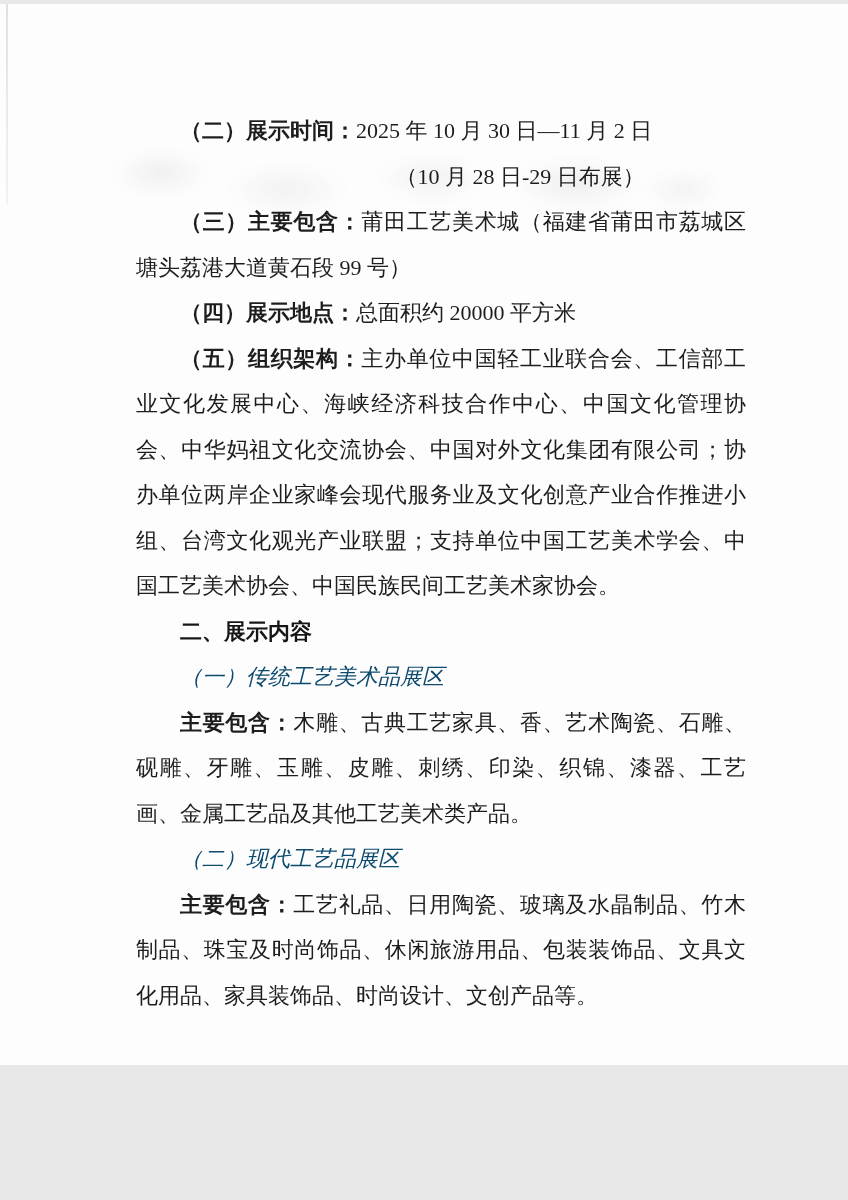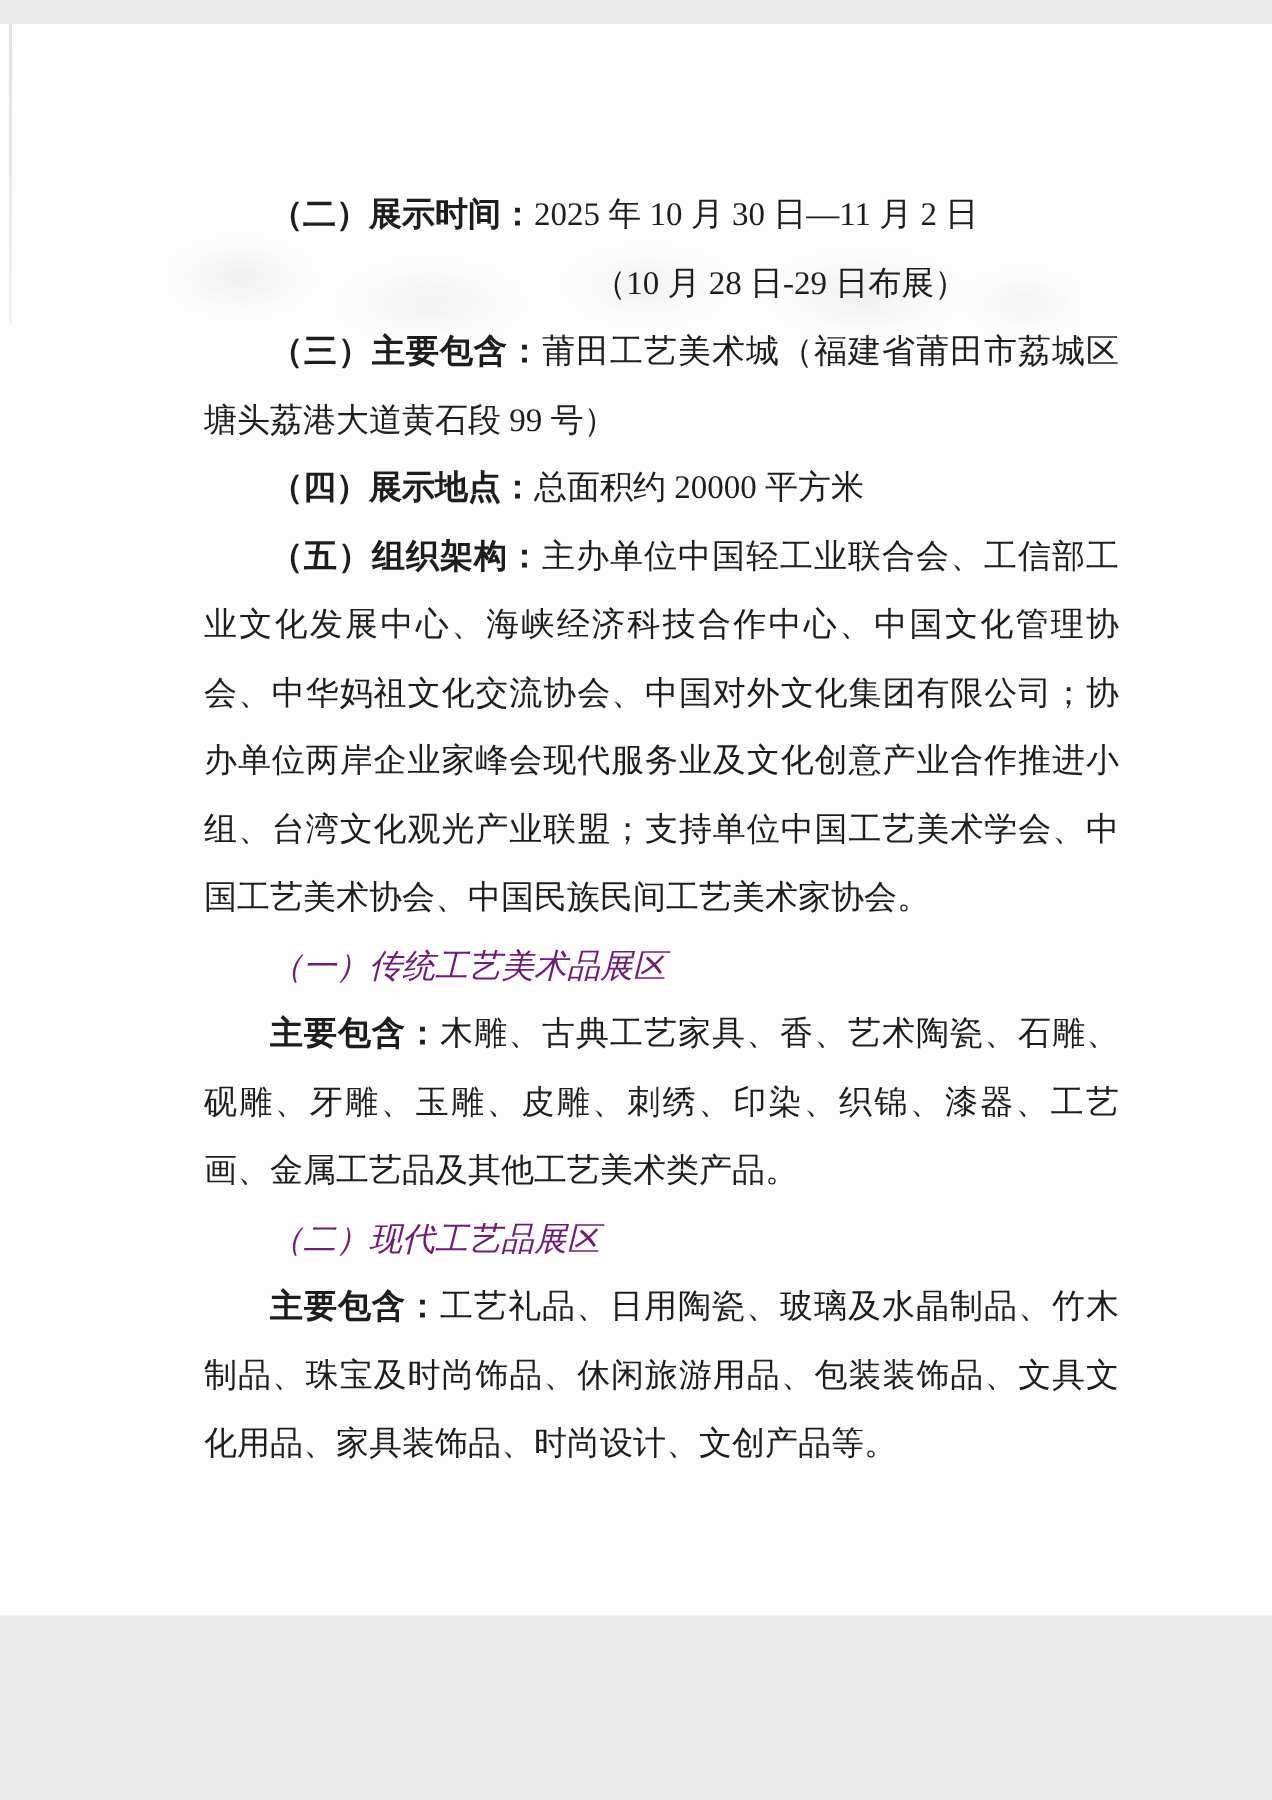--- a/index.html
+++ b/index.html
@@ -4,21 +4,21 @@
 <style>
   html, body {
     margin: 0;
     padding: 0;
     background: #e8e8e8;
   }
   .page {
     position: relative;
     width: 848px;
     height: 1061px;
-    margin: 16px auto;
+    margin: 4px auto;
     background: #fdfdfd;
     overflow: hidden;
     font-family: "Liberation Serif", "DejaVu Serif", serif;
     color: #1d1d1d;
   }
   .content {
     position: absolute;
     left: 136px;
     top: 104px;
     width: 610px;
@@ -41,21 +41,21 @@
   }
   .heading {
     font-family: "Liberation Sans", "DejaVu Sans", sans-serif;
     font-weight: bold;
     text-align: left;
     color: #161616;
   }
   .kai {
     font-style: italic;
     text-align: left;
-    color: #701a75;
+    color: #0c4a6e;
   }
   .page-number {
     position: absolute;
     left: 136px;
     top: 1096px;
     font-size: 21px;
     letter-spacing: 3px;
     color: #222;
   }
   
@@ -105,20 +105,21 @@
     <p class="para"><span class="label">（二）展示时间：</span><span>2025 年 10 月 30 日—11 月 2 日</span></p>
 
     <p class="para subline"><span>（10 月 28 日-29 日布展）</span></p>
 
     <p class="para"><span class="label">（三）主要包含：</span><span>莆田工艺美术城（福建省莆田市荔城区塘头荔港大道黄石段 99 号）</span></p>
 
     <p class="para"><span class="label">（四）展示地点：</span><span>总面积约 20000 平方米</span></p>
 
     <p class="para"><span class="label">（五）组织架构：</span><span>主办单位中国轻工业联合会、工信部工业文化发展中心、海峡经济科技合作中心、中国文化管理协会、中华妈祖文化交流协会、中国对外文化集团有限公司；协办单位两岸企业家峰会现代服务业及文化创意产业合作推进小组、台湾文化观光产业联盟；支持单位中国工艺美术学会、中国工艺美术协会、中国民族民间工艺美术家协会。</span></p>
 
+    <p class="para heading"><span>二、展示内容</span></p>
 
     <p class="para kai"><span>（一）传统工艺美术品展区</span></p>
 
     <p class="para"><span class="label">主要包含：</span><span>木雕、古典工艺家具、香、艺术陶瓷、石雕、砚雕、牙雕、玉雕、皮雕、刺绣、印染、织锦、漆器、工艺画、金属工艺品及其他工艺美术类产品。</span></p>
 
     <p class="para kai"><span>（二）现代工艺品展区</span></p>
 
     <p class="para"><span class="label">主要包含：</span><span>工艺礼品、日用陶瓷、玻璃及水晶制品、竹木制品、珠宝及时尚饰品、休闲旅游用品、包装装饰品、文具文化用品、家具装饰品、时尚设计、文创产品等。</span></p>
 
 

